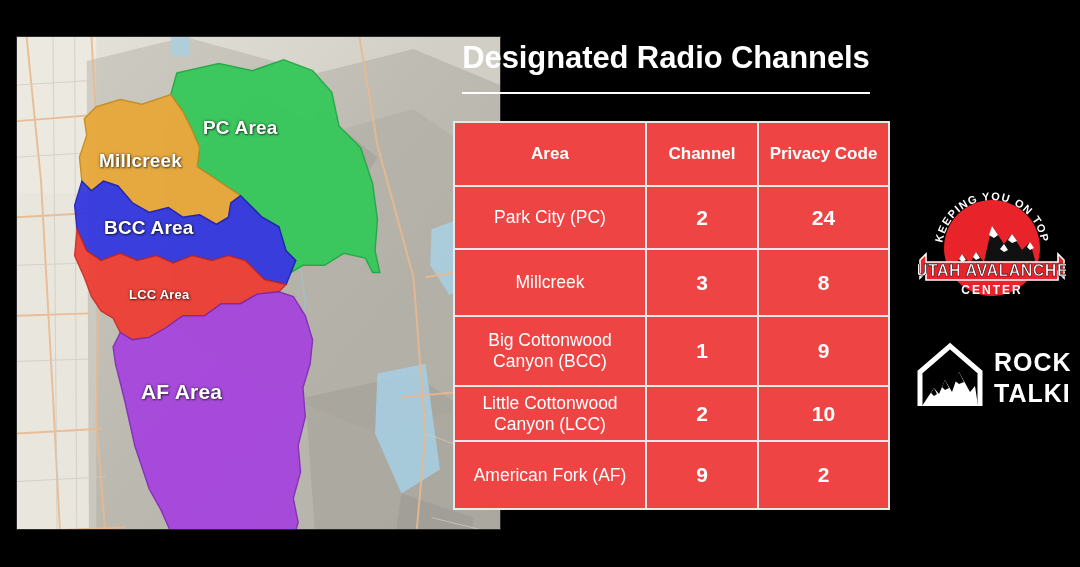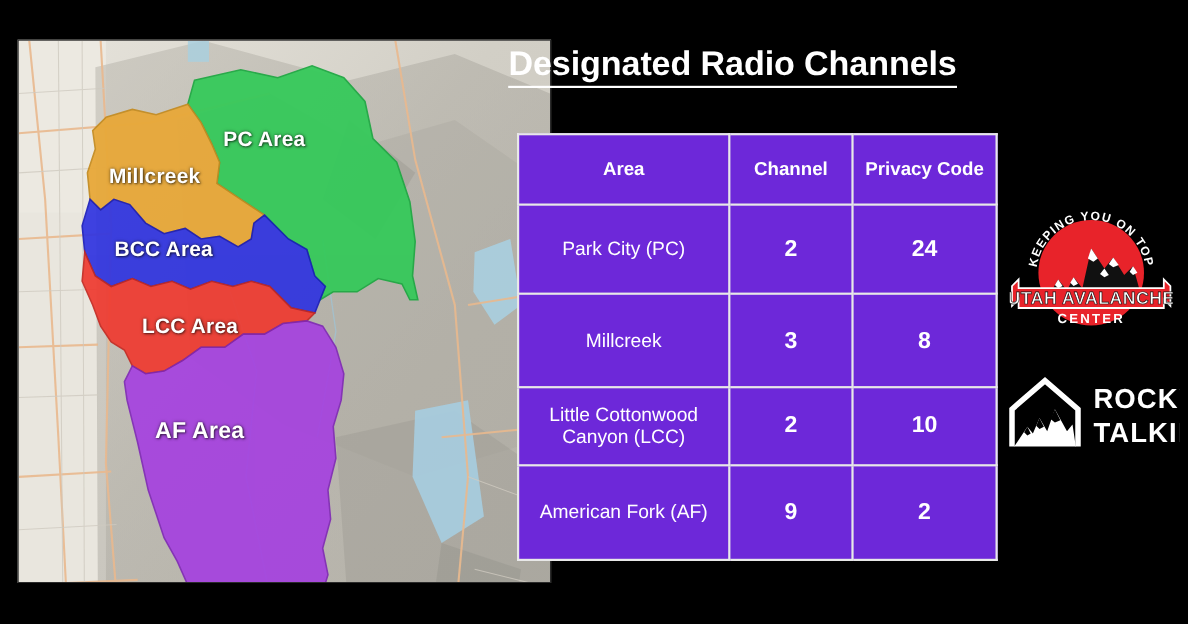--- a/index.html
+++ b/index.html
@@ -49,32 +49,32 @@
     width: 426px;
     text-align: center;
     color: #ffffff;
     font-size: 31px;
     font-weight: bold;
     letter-spacing: -0.1px;
     font-family: "Liberation Sans", sans-serif;
   }
   #title span.u {
     border-bottom: 2px solid #ffffff;
-    padding-bottom: 3px;
+    padding-bottom: 17px;
   }
 
   #channel-table {
     position: absolute;
-    left: 470px;
+    left: 453px;
     top: 121px;
     width: 435px;
     height: 389px;
     border-collapse: collapse;
     table-layout: fixed;
-    background: #6d28d9;
+    background: #ef4444;
   }
   #channel-table th, #channel-table td {
     border: 2px solid #e8e8e8;
     color: #ffffff;
     text-align: center;
     vertical-align: middle;
     font-family: "Liberation Sans", sans-serif;
     padding: 2px 4px;
   }
   #channel-table th {
@@ -209,21 +209,21 @@
       <path d="M86 246 L96 252 L110 250 L124 242 L138 232 L156 232 L170 222 L186 222
                L200 214 L218 212 L230 216 L240 232 L246 252 L244 272 L238 292 L240 316
                L234 340 L236 362 L230 384 L234 404 L228 424 L222 444 L210 462 L196 480
                L186 492 L176 486 L164 466 L152 448 L140 430 L128 412 L120 394 L110 376
                L104 358 L98 340 L94 322 L90 304 L86 288 L82 272 L80 258 Z" fill="#a53fe0" stroke="#7f27b6" stroke-width="1.2" opacity=".9"></path>
     </svg>
 
     <div class="map-label" style="left:186px; top:80px; font-size:19px;">PC Area</div>
     <div class="map-label" style="left:82px; top:113px; font-size:19px;">Millcreek</div>
     <div class="map-label" style="left:87px; top:180px; font-size:19px;">BCC Area</div>
-    <div class="map-label" style="left:92px; top:250px; font-size:19px;padding-left:20px;">LCC Area</div>
+    <div class="map-label" style="left:92px; top:250px; font-size:13px;padding-left:20px;">LCC Area</div>
     <div class="map-label" style="left:124px; top:343px; font-size:21px;">AF Area</div>
   </div>
 
   <div id="title">
     <span class="u">Designated Radio Channels</span>
   </div>
 
   <table id="channel-table">
     <colgroup>
       <col class="col-area">
@@ -241,20 +241,28 @@
       <tr class="r-1">
         <td class="area-cell">Park City (PC)</td>
         <td class="num-cell">2</td>
         <td class="num-cell">24</td>
       </tr>
       <tr class="r-2">
         <td class="area-cell">Millcreek</td>
         <td class="num-cell">3</td>
         <td class="num-cell">8</td>
       </tr>
+      <tr class="r-3">
+        <td class="area-cell">
+          <span>Big Cottonwood</span><br>
+          <span>Canyon (BCC)</span>
+        </td>
+        <td class="num-cell">1</td>
+        <td class="num-cell">9</td>
+      </tr>
       <tr class="r-4">
         <td class="area-cell">
           <span>Little Cottonwood</span><br>
           <span>Canyon (LCC)</span>
         </td>
         <td class="num-cell">2</td>
         <td class="num-cell">10</td>
       </tr>
       <tr class="r-5">
         <td class="area-cell">American Fork (AF)</td>

